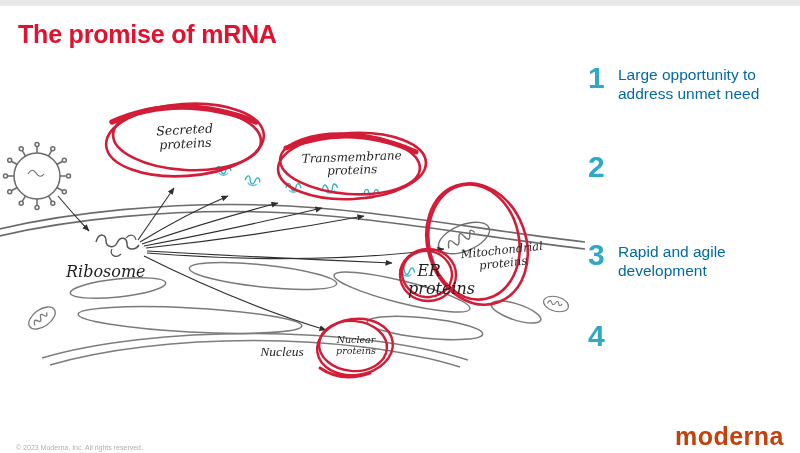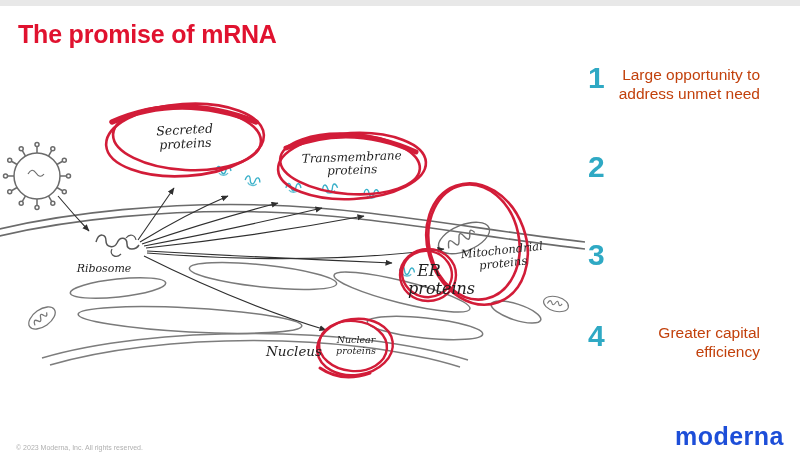--- a/index.html
+++ b/index.html
@@ -11,31 +11,31 @@
 
   .diagram-svg { position:absolute; left:0; top:0; width:800px; height:453px; }
 
   .lbl { position:absolute; font-family:"DejaVu Serif", serif; font-style:italic;
          color:#1f1f1f; text-align:center; white-space:pre-line; line-height:1.12; }
   .lbl-secreted      { left:130px; top:117px; width:110px; font-size:12.5px; transform:rotate(-3deg); }
   .lbl-transmembrane { left:287px; top:145px; width:130px; font-size:12px;  transform:rotate(-2deg); }
   .lbl-mitochondrial { left:450px; top:238px; width:105px; font-size:11.5px; transform:rotate(-6deg); }
   .lbl-er            { left:408px; top:256px; width:42px;  font-size:16px; }
   .lbl-nuclear       { left:330px; top:329px; width:52px;  font-size:9.5px;text-align:center; }
-  .lbl-ribosome      { left:66px;  top:257px; width:76px;  font-size:11px; }
-  .lbl-nucleus       { left:256px; top:338px; width:76px;  font-size:13.5px; }
+  .lbl-ribosome      { left:66px;  top:257px; width:76px;  font-size:16px; }
+  .lbl-nucleus       { left:244px; top:338px; width:76px;  font-size:13.5px;font-family:Liberation Serif, serif; }
 
   .kp { position:absolute; left:588px; width:205px; display:flex; gap:10px; }
   .kp1 { top:58px; } .kp2 { top:147px; } .kp3 { top:235px; } .kp4 { top:316px; }
   .kp-num { color:#2fa9c4; font-size:30px; font-weight:700; line-height:0.95; width:20px; flex:none; }
-  .kp-text { width:142px; font-size:15.5px; color:#c2410c; line-height:1.22; padding-top:2px;text-align:right; }
+  .kp-text { width:142px; font-size:15.5px; color:#0369a1; line-height:1.22; padding-top:2px; }
 
   .copyright { position:absolute; left:16px; bottom:8px; font-size:7px; color:#b0b0b0; }
   .logo { position:absolute; right:16px; bottom:8px; font-size:25px; font-weight:600;
-          color:#1d4ed8; letter-spacing:0.5px; }
+          color:#c2410c; letter-spacing:0.5px; }
 </style>
 </head>
 <body>
 
 <div class="slide">
 
   <div class="title">The promise of mRNA</div>
 
   <svg class="diagram-svg" viewBox="0 0 800 453" fill="none" xmlns="http://www.w3.org/2000/svg">
     <defs>
@@ -163,22 +163,22 @@
 
   <div class="kp kp1">
     <div class="kp-num">1</div>
     <div class="kp-text">Large opportunity to address unmet need</div>
   </div>
   <div class="kp kp2">
     <div class="kp-num">2</div>
   </div>
   <div class="kp kp3">
     <div class="kp-num">3</div>
+    <div class="kp-text">Rapid and agile development</div>
   </div>
   <div class="kp kp4">
     <div class="kp-num">4</div>
-    <div class="kp-text">Greater capital efficiency</div>
   </div>
 
   <div class="copyright">© 2023 Moderna, Inc. All rights reserved.</div>
   <div class="logo">moderna</div>
 
 </div>
 
 </body></html>

